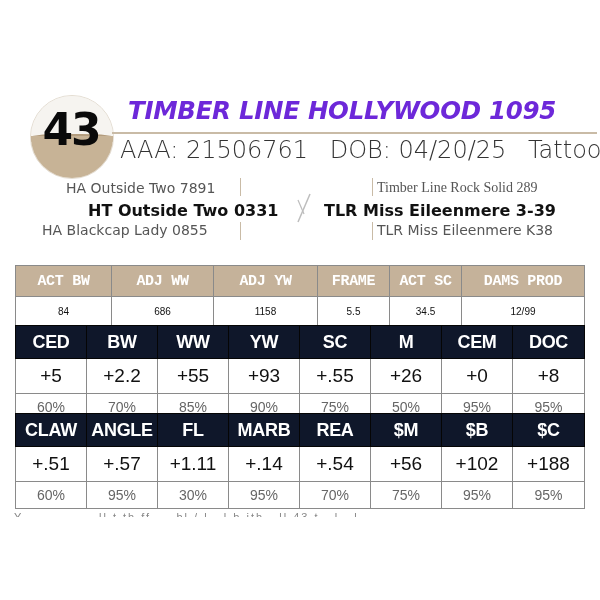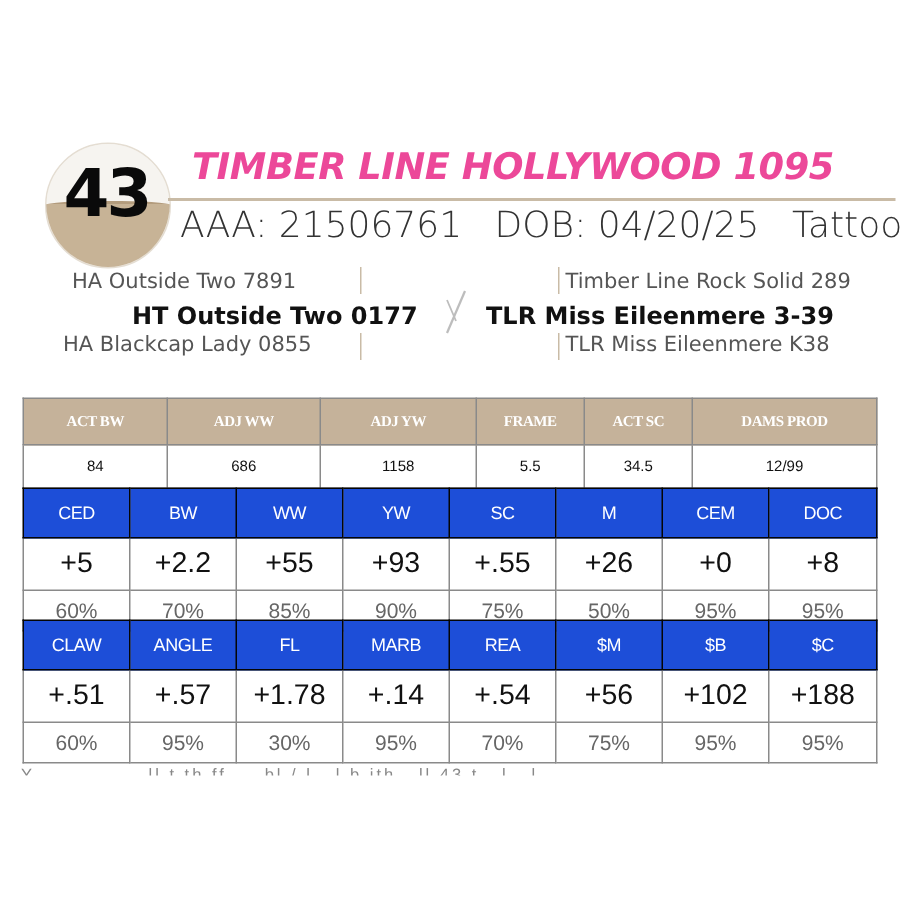--- a/index.html
+++ b/index.html
@@ -12,41 +12,41 @@
                border: 1px solid #e4ddd2; }
   .lot-badge .sky { position: absolute; left: 0; right: 0; top: 0; height: 44px; background: #f6f4f0; }
   .lot-badge .land { position: absolute; left: 0; right: 0; bottom: 0; height: 42px; background: #c7b396; }
   .lot-badge .ridge { position: absolute; left: -4px; right: -4px; top: 38px; height: 10px;
                       background: #b39c7d; border-radius: 40%; }
   .lot-number { position: absolute; left: 31px; top: 100px; width: 80px; text-align: center;
                 font-family: "DejaVu Sans", sans-serif; font-weight: bold; font-size: 44px;
                 letter-spacing: -2px; color: #0a0a0a; line-height: 60px; }
 
   .animal-name { position: absolute; left: 128px; top: 96px; font-family: "DejaVu Sans", sans-serif;
-                 font-weight: bold; font-style: italic; font-size: 24.5px; color: #ec4899;
+                 font-weight: bold; font-style: italic; font-size: 24.5px; color: #6d28d9;
                  letter-spacing: -0.3px; white-space: nowrap; }
   .header-rule { position: absolute; left: 112px; top: 132px; width: 485px; height: 2px; background: #c9bba6; }
   .id-line { position: absolute; left: 120px; top: 136px; font-size: 24px; color: #333;
              white-space: nowrap; font-family: "DejaVu Sans", sans-serif; font-weight: 300; }
   .id-line span { margin-right: 14px; }
 
   
   .ped { position: absolute; font-family: "DejaVu Sans", sans-serif; white-space: nowrap; }
   .ped.small { font-size: 14px; color: #555; }
   .ped.bold { font-size: 16px; font-weight: bold; color: #111; }
   .vbar { position: absolute; width: 1px; height: 18px; background: #c9bba6; }
   .cross-icon { position: absolute; left: 294px; top: 192px; width: 20px; height: 32px; }
 
   
   .tbl { position: absolute; left: 15px; border-collapse: collapse; table-layout: fixed; }
   .tbl td, .tbl th { border: 1px solid #8a8a8a; text-align: center; padding: 0; }
-  .tan-head th { background: #c5b29a; color: #fff; font-family: Liberation Serif, serif;
-                 font-weight: bold; font-size: 10px; height: 30px; letter-spacing: -0.3px; }
+  .tan-head th { background: #c5b29a; color: #fff; font-family: Liberation Mono, monospace;
+                 font-weight: bold; font-size: 15px; height: 30px; letter-spacing: -0.3px; }
   .val-row td { font-size: 10px; height: 28px; color: #111; }
-  .black-head th { background: #1d4ed8; color: #fff; font-weight: normal; font-size: 12px;
+  .black-head th { background: #0f172a; color: #fff; font-weight: bold; font-size: 18px;
                    height: 32px; border-color: #050505; letter-spacing: -0.3px; }
   .epd-row td { font-size: 19px; height: 34px; color: #111; }
   .acc-row td { font-size: 14px; height: 26px; color: #666; }
 
   .footer-cut { position: absolute; left: 14px; top: 511px; font-size: 11px; color: #888;
                 letter-spacing: 2px; white-space: nowrap; height: 6px; overflow: hidden; }
 </style>
 </head>
 <body>
 
@@ -58,33 +58,33 @@
 <div class="lot-number">43</div>
 
 <div class="animal-name">TIMBER LINE HOLLYWOOD 1095</div>
 <div class="header-rule"></div>
 <div class="id-line">
   <span>AAA: 21506761</span>
   <span>DOB: 04/20/25</span>
   <span>Tattoo: 1095</span>
 </div>
 
-<div class="ped small" style="left:48px; top:180px;">HA Outside Two 7891</div>
+<div class="ped small" style="left:66px; top:180px;">HA Outside Two 7891</div>
 <div class="vbar" style="left:240px; top:178px;"></div>
-<div class="ped bold" style="left:88px; top:201px;">HT Outside Two 0177</div>
+<div class="ped bold" style="left:88px; top:201px;">HT Outside Two 0331</div>
 <div class="ped small" style="left:42px; top:222px;">HA Blackcap Lady 0855</div>
 <div class="vbar" style="left:240px; top:222px;"></div>
 
 <svg class="cross-icon" viewBox="0 0 20 32">
   <line x1="16" y1="2" x2="4" y2="30" stroke="#bdbdbd" stroke-width="1.5"></line>
   <line x1="4" y1="8" x2="10" y2="22" stroke="#bdbdbd" stroke-width="1.2"></line>
 </svg>
 
 <div class="vbar" style="left:372px; top:178px;"></div>
-<div class="ped small" style="left:377px; top:180px;">Timber Line Rock Solid 289</div>
+<div class="ped small" style="left:377px; top:180px;font-family:Liberation Serif, serif;">Timber Line Rock Solid 289</div>
 <div class="ped bold" style="left:324px; top:201px;">TLR Miss Eileenmere 3-39</div>
 <div class="vbar" style="left:372px; top:222px;"></div>
 <div class="ped small" style="left:377px; top:222px;">TLR Miss Eileenmere K38</div>
 
 <table class="tbl" style="top:265px; width:569px;">
   <colgroup>
     <col style="width:96px">
       <col style="width:102px">
       <col style="width:104px">
     <col style="width:72px">
@@ -174,21 +174,21 @@
     <th>FL</th>
     <th>MARB</th>
     <th>REA</th>
     <th>$M</th>
     <th>$B</th>
     <th>$C</th>
   </tr>
   <tr class="epd-row">
     <td>+.51</td>
     <td>+.57</td>
-    <td>+1.78</td>
+    <td>+1.11</td>
     <td>+.14</td>
     <td>+.54</td>
     <td>+56</td>
     <td>+102</td>
     <td>+188</td>
   </tr>
   <tr class="acc-row">
     <td>60%</td>
     <td>95%</td>
     <td>30%</td>

